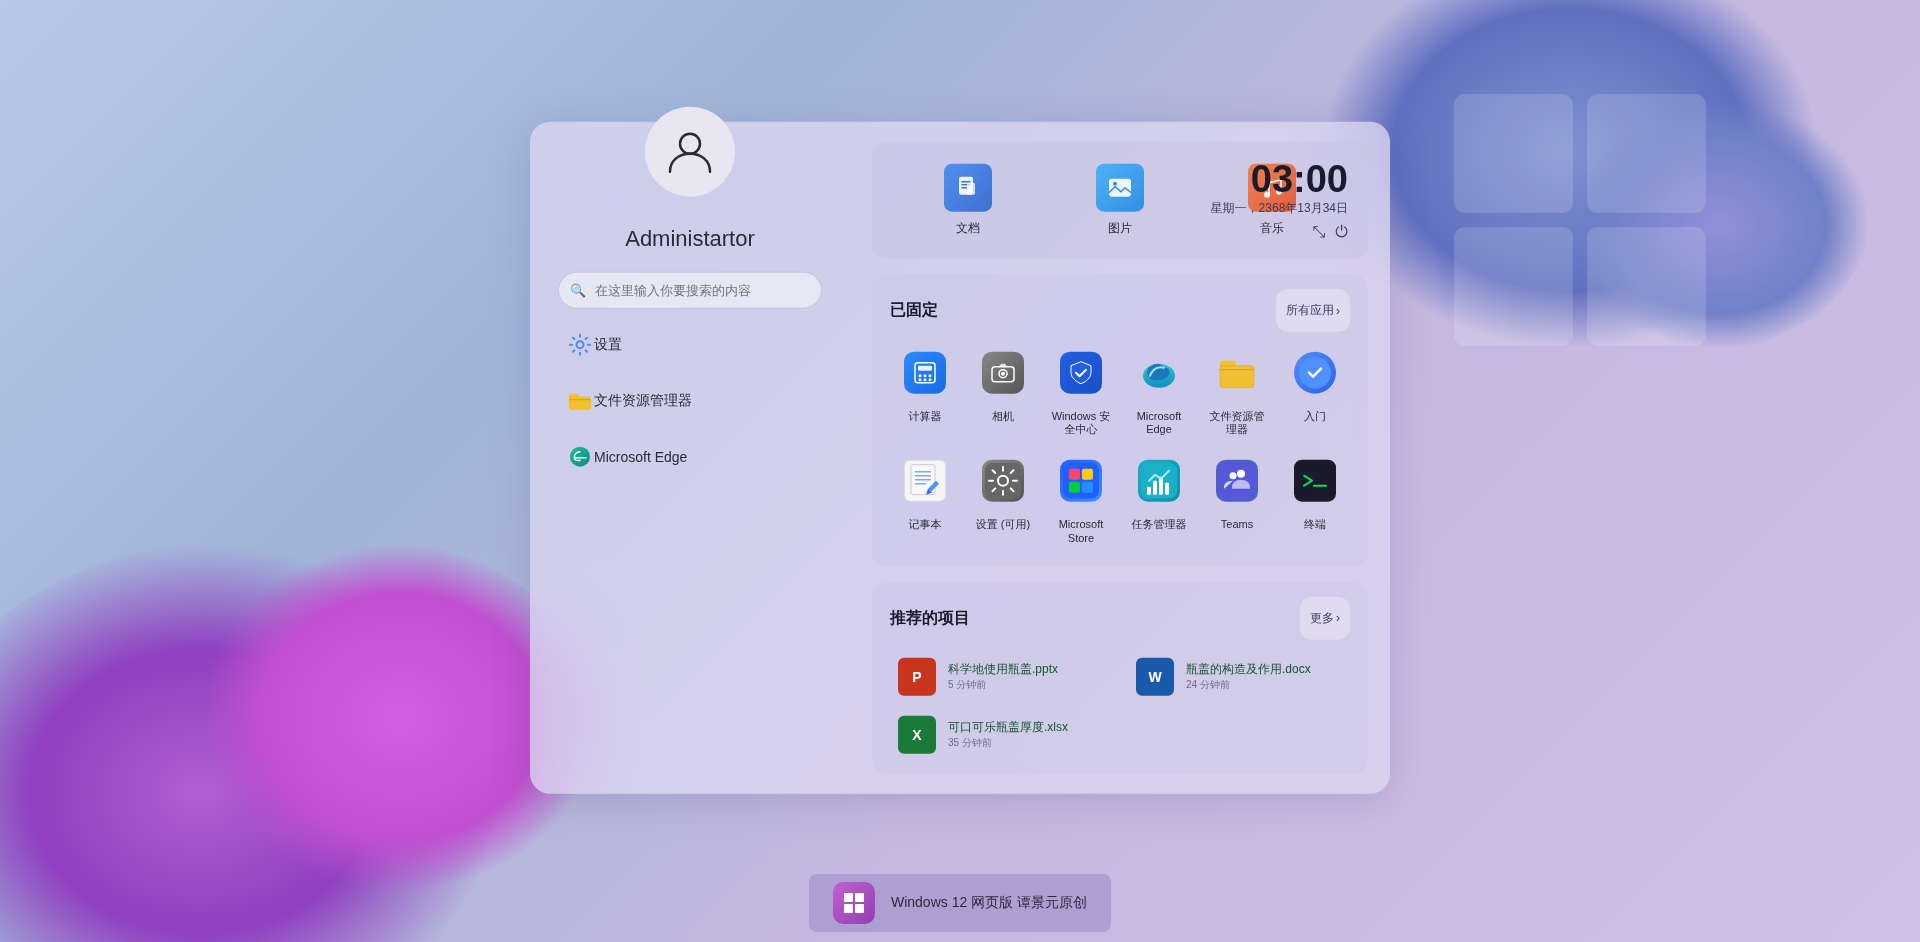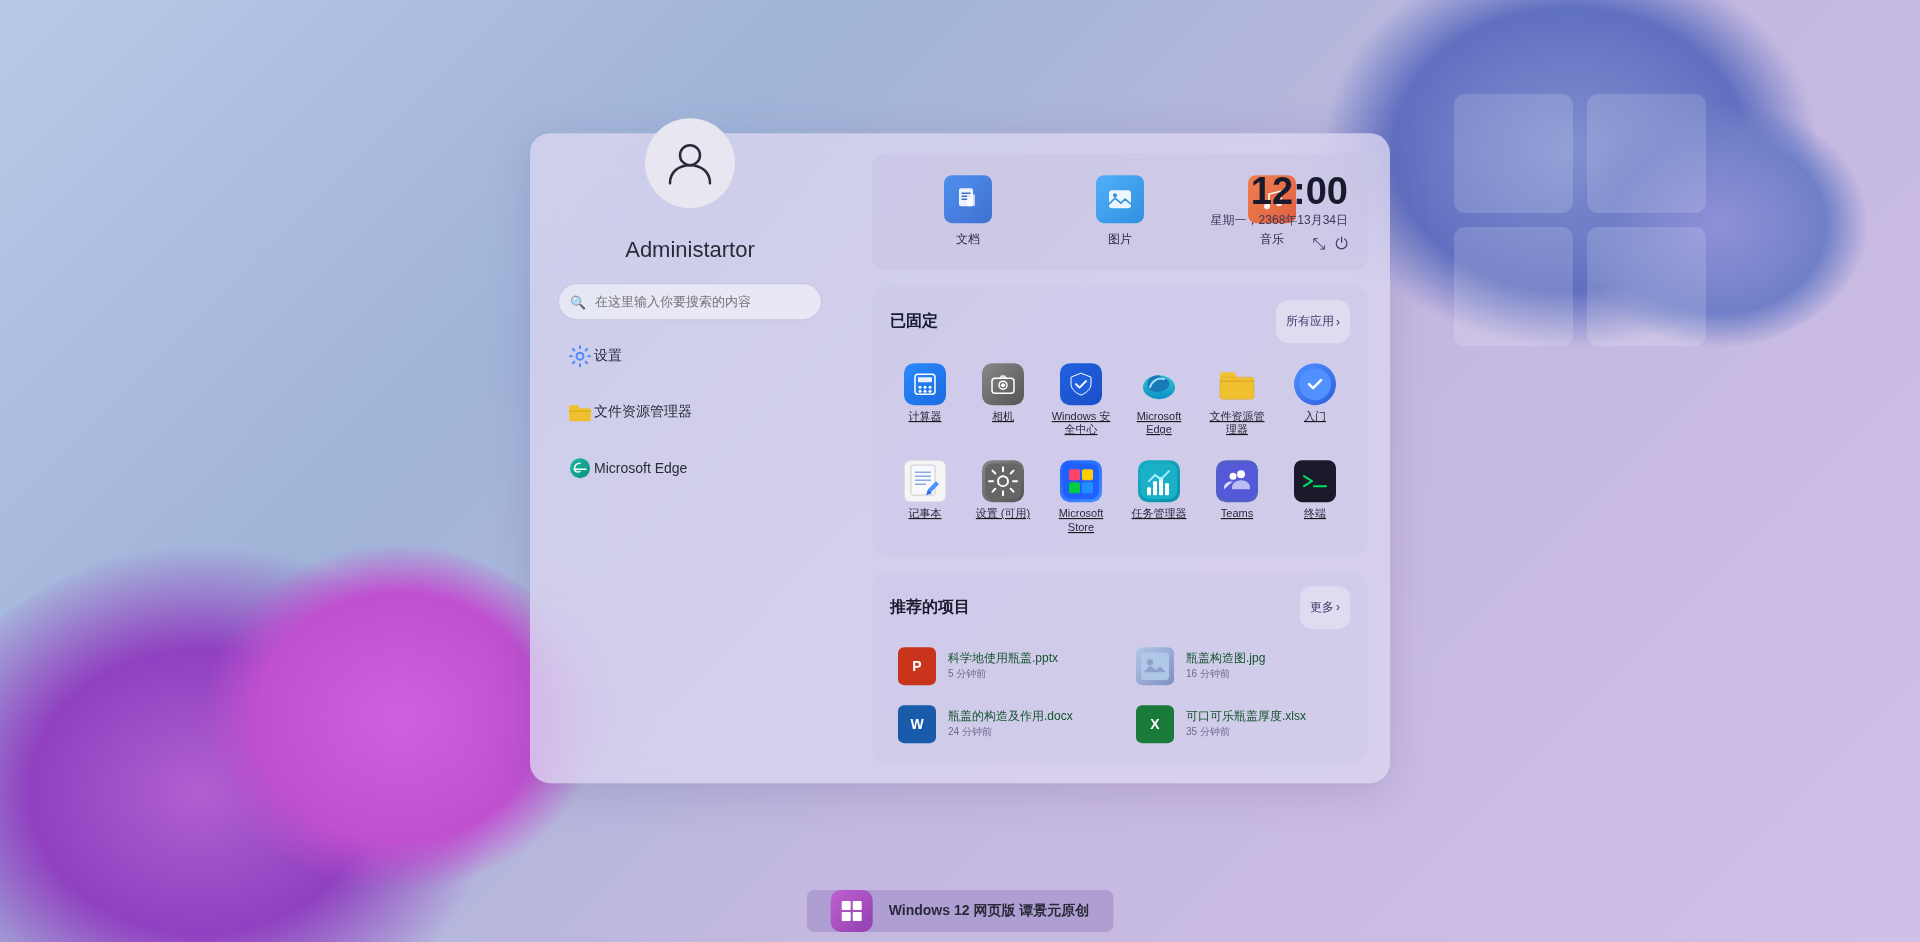--- a/index.html
+++ b/index.html
@@ -286,26 +286,25 @@
     .pinned-grid {
       display: grid;
       grid-template-columns: repeat(6, 1fr);
       gap: 8px;
     }
 
     .pinned-app {
       display: flex;
       flex-direction: column;
       align-items: center;
-      gap: 5px;
+      gap: 16px;
       cursor: pointer;
       padding: 8px 4px;
       border-radius: 10px;
       transition: background 0.15s;
-      text-decoration: underline;
     }
 
     .pinned-app-icon {
       width: 42px;
       height: 42px;
       display: flex;
       align-items: center;
       justify-content: center;
       font-size: 28px;
     }
@@ -369,25 +368,24 @@
 
     
     .taskbar {
       position: absolute;
       bottom: 10px;
       left: 50%;
       transform: translateX(-50%);
       background: rgba(160, 140, 200, 0.6);
       backdrop-filter: blur(20px);
       border-radius: 8px;
-      padding: 0 24px;
+      padding: 8px 24px;
       display: flex;
       align-items: center;
       gap: 16px;
-      font-weight: bold;
     }
 
     .taskbar-label {
       font-size: 14px;
       color: #2a2a3a;
     }
 
     
     .icon-docs { background: linear-gradient(135deg, #5090f0, #4070d0); border-radius: 8px; }
     .icon-pics { background: linear-gradient(135deg, #50b0f8, #3090e0); border-radius: 8px; }
@@ -525,21 +523,21 @@
           <svg width="26" height="26" viewBox="0 0 26 26" fill="white">
             <path d="M10 20V8l12-3v12" stroke="white" stroke-width="1.5" fill="none"></path>
             <circle cx="8" cy="20" r="3" fill="white" opacity="0.9"></circle>
             <circle cx="20" cy="17" r="3" fill="white" opacity="0.9"></circle>
           </svg>
         </div>
         <span class="quick-link-label">音乐</span>
       </div>
 
       <div class="clock-area">
-        <div class="clock-time">12:00</div>
+        <div class="clock-time">03:00</div>
         <div class="clock-date">星期一，2368年13月34日</div>
         <div class="clock-actions">
           <span class="clock-action-btn">⤡</span>
           <span class="clock-action-btn">⏻</span>
         </div>
       </div>
     </div>
 
     <div class="pinned-section">
       <div class="section-header">
@@ -721,33 +719,20 @@
 
         <div class="rec-item">
           <div class="rec-icon icon-pptx">P</div>
           <div class="rec-info">
             <span class="rec-name">科学地使用瓶盖.pptx</span>
             <span class="rec-time">5 分钟前</span>
           </div>
         </div>
 
 
-        <div class="rec-item">
-          <div class="rec-icon icon-jpg-bottle">
-            <svg width="28" height="28" viewBox="0 0 28 28">
-              <rect width="28" height="28" rx="4" fill="#b0c8e8"></rect>
-              <circle cx="9" cy="10" r="3" fill="#8090c0" opacity="0.7"></circle>
-              <path d="M3 20 L9 13 L15 18 L19 14 L25 20" fill="#8090c0" opacity="0.7"></path>
-            </svg>
-          </div>
-          <div class="rec-info">
-            <span class="rec-name">瓶盖构造图.jpg</span>
-            <span class="rec-time">16 分钟前</span>
-          </div>
-        </div>
 
         <div class="rec-item">
           <div class="rec-icon icon-docx">W</div>
           <div class="rec-info">
             <span class="rec-name">瓶盖的构造及作用.docx</span>
             <span class="rec-time">24 分钟前</span>
           </div>
         </div>
 
         <div class="rec-item">

